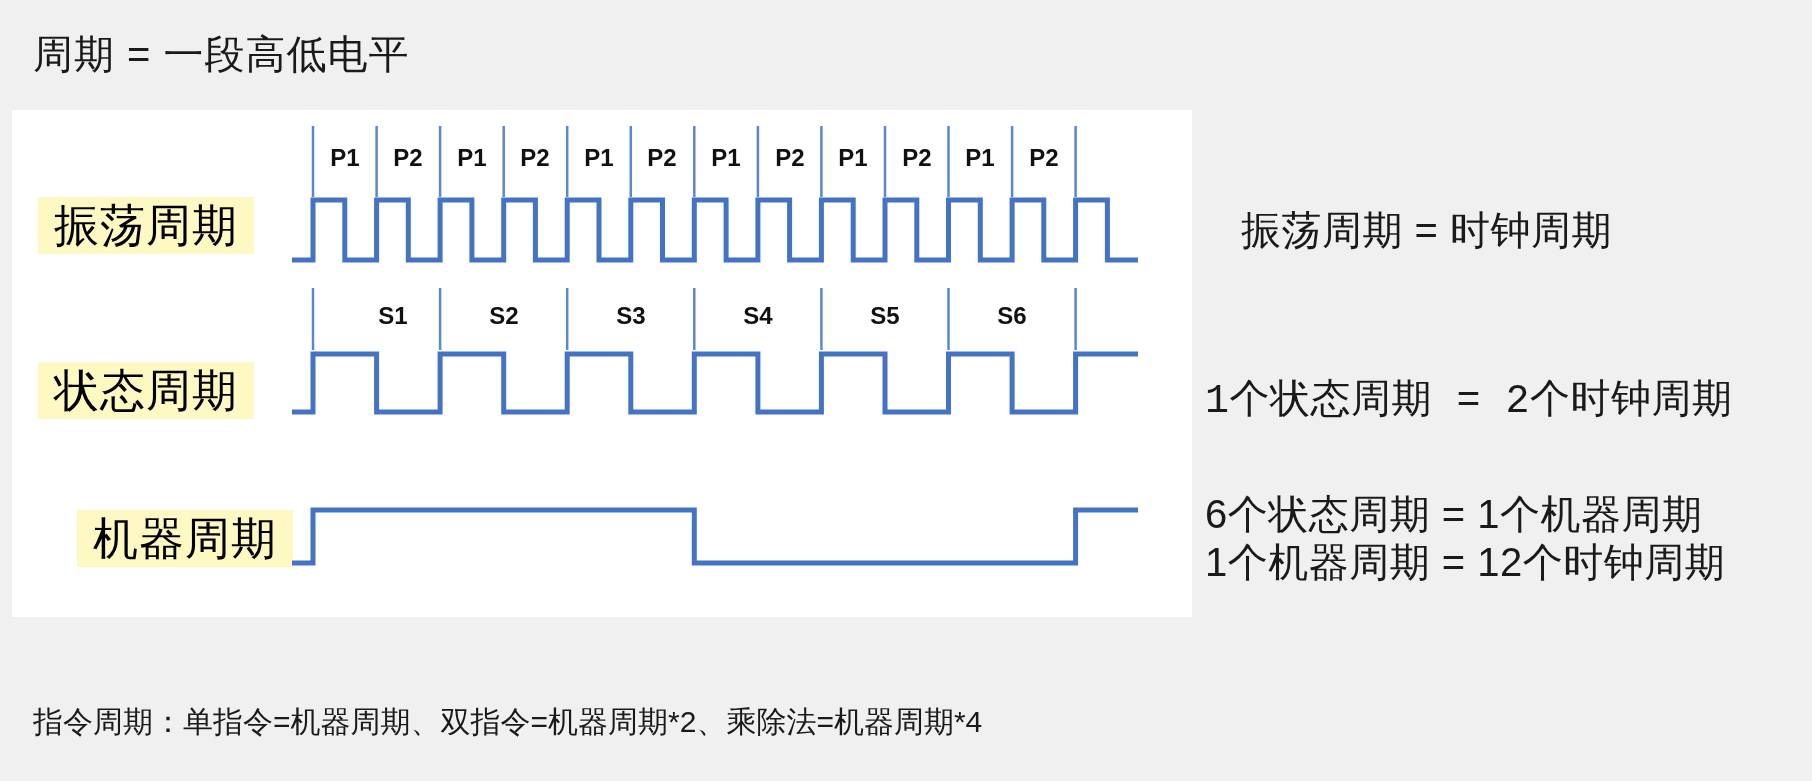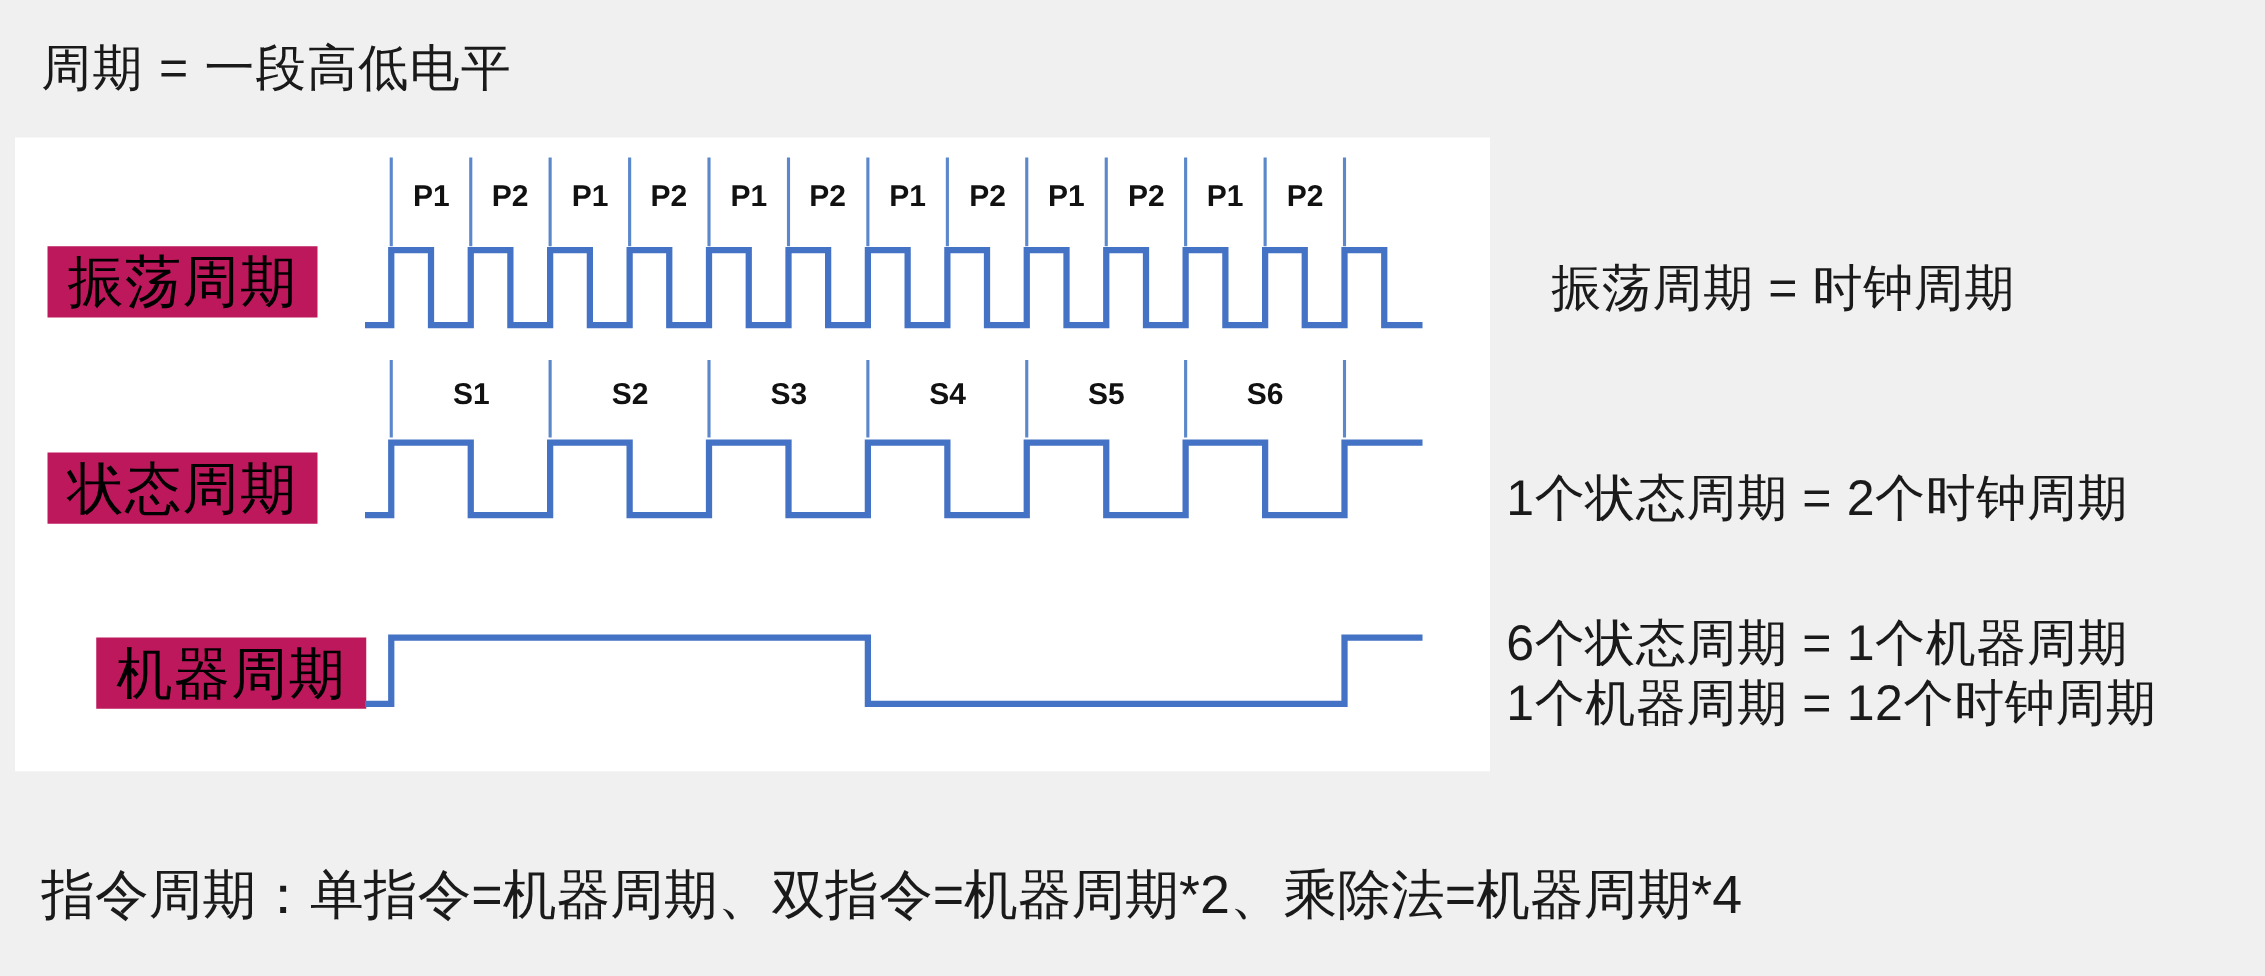--- a/index.html
+++ b/index.html
@@ -17,21 +17,21 @@
     font-size:40px; letter-spacing:1px;
   }
   .panel {
     position:absolute; left:12px; top:110px;
     width:1180px; height:507px;
     background:#ffffff;
   }
   .hl-label {
     position:absolute;
     width:216px; height:57px;
-    background:#be185d;
+    background:#fef9c3;
     color:#000;
     font-size:45px;
     display:flex; align-items:center; justify-content:center;
     letter-spacing:1px;
     white-space:nowrap;
   }
   .hl-osc { left:26px; top:87px; }
   .hl-state { left:26px; top:252px; }
   .hl-machine { left:29px; top:400px;margin-left:36px; }
   .wave-svg { position:absolute; left:0; top:0; }
@@ -45,26 +45,26 @@
   }
   .plabel { width:66px; top:34px; }
   .slabel { width:80px; top:192px; }
   .note {
     position:absolute;
     font-size:40px;
     white-space:nowrap;
     letter-spacing:0.5px;
   }
   .note-osc   { left:1205px; top:203px;margin-left:36px; }
-  .note-state { left:1205px; top:371px; }
+  .note-state { left:1205px; top:371px;font-family:Liberation Mono, monospace; }
   .note-m1    { left:1205px; top:487px; }
   .note-m2    { left:1205px; top:535px; }
   .footer {
-    position:absolute; left:33px; top:687px;
-    font-size:43px;
+    position:absolute; left:33px; top:702px;
+    font-size:30px;
     white-space:nowrap;
   }
 </style>
 </head>
 <body>
 
 <div class="page">
 
   <div class="title">周期 = 一段高低电平</div>
 
@@ -80,21 +80,21 @@
     <span class="plabel" style="left:490px">P2</span>
     <span class="plabel" style="left:554px">P1</span>
     <span class="plabel" style="left:617px">P2</span>
     <span class="plabel" style="left:681px">P1</span>
     <span class="plabel" style="left:745px">P2</span>
     <span class="plabel" style="left:808px">P1</span>
     <span class="plabel" style="left:872px">P2</span>
     <span class="plabel" style="left:935px">P1</span>
     <span class="plabel" style="left:999px">P2</span>
 
-    <span class="slabel" style="left:325px">S1</span>
+    <span class="slabel" style="left:341px">S1</span>
     <span class="slabel" style="left:452px">S2</span>
     <span class="slabel" style="left:579px">S3</span>
     <span class="slabel" style="left:706px">S4</span>
     <span class="slabel" style="left:833px">S5</span>
     <span class="slabel" style="left:960px">S6</span>
 
     <svg class="wave-svg" width="1180" height="507" viewBox="0 0 1180 507">
 
       <g stroke="#5b87cb" stroke-width="2.5">
         <line x1="301" y1="16" x2="301" y2="87"></line>

